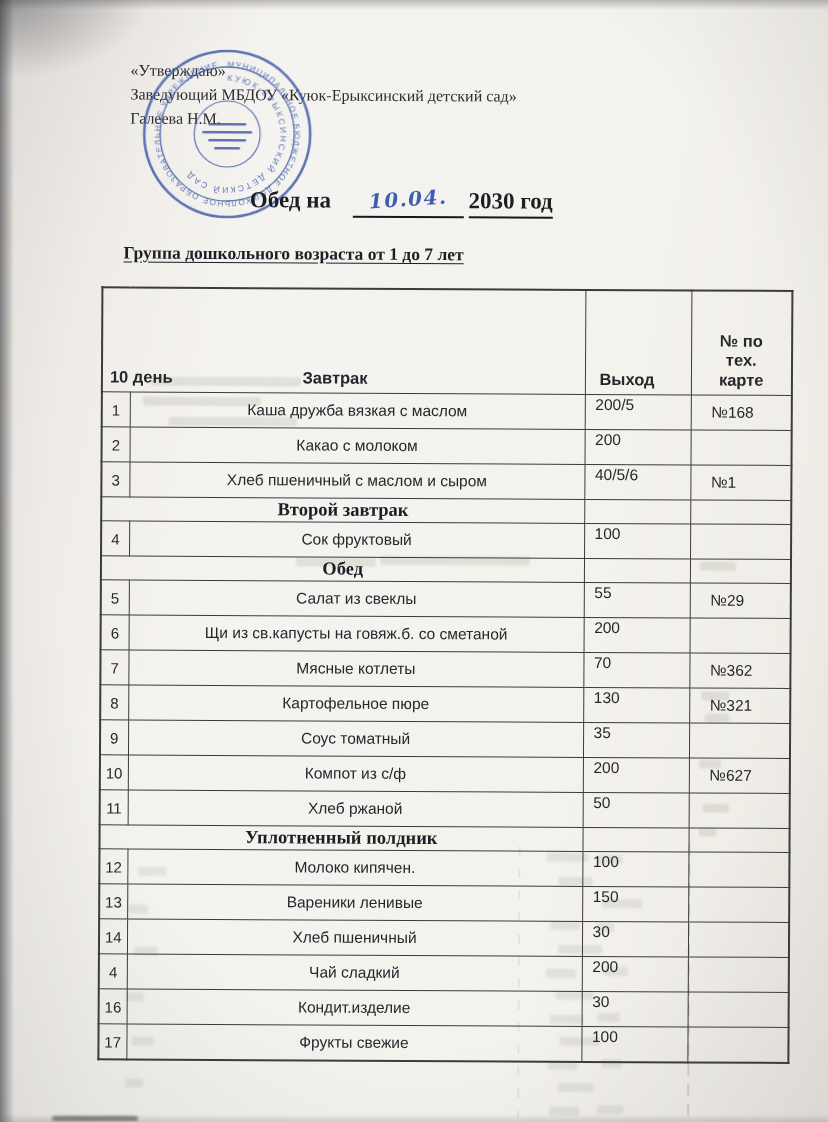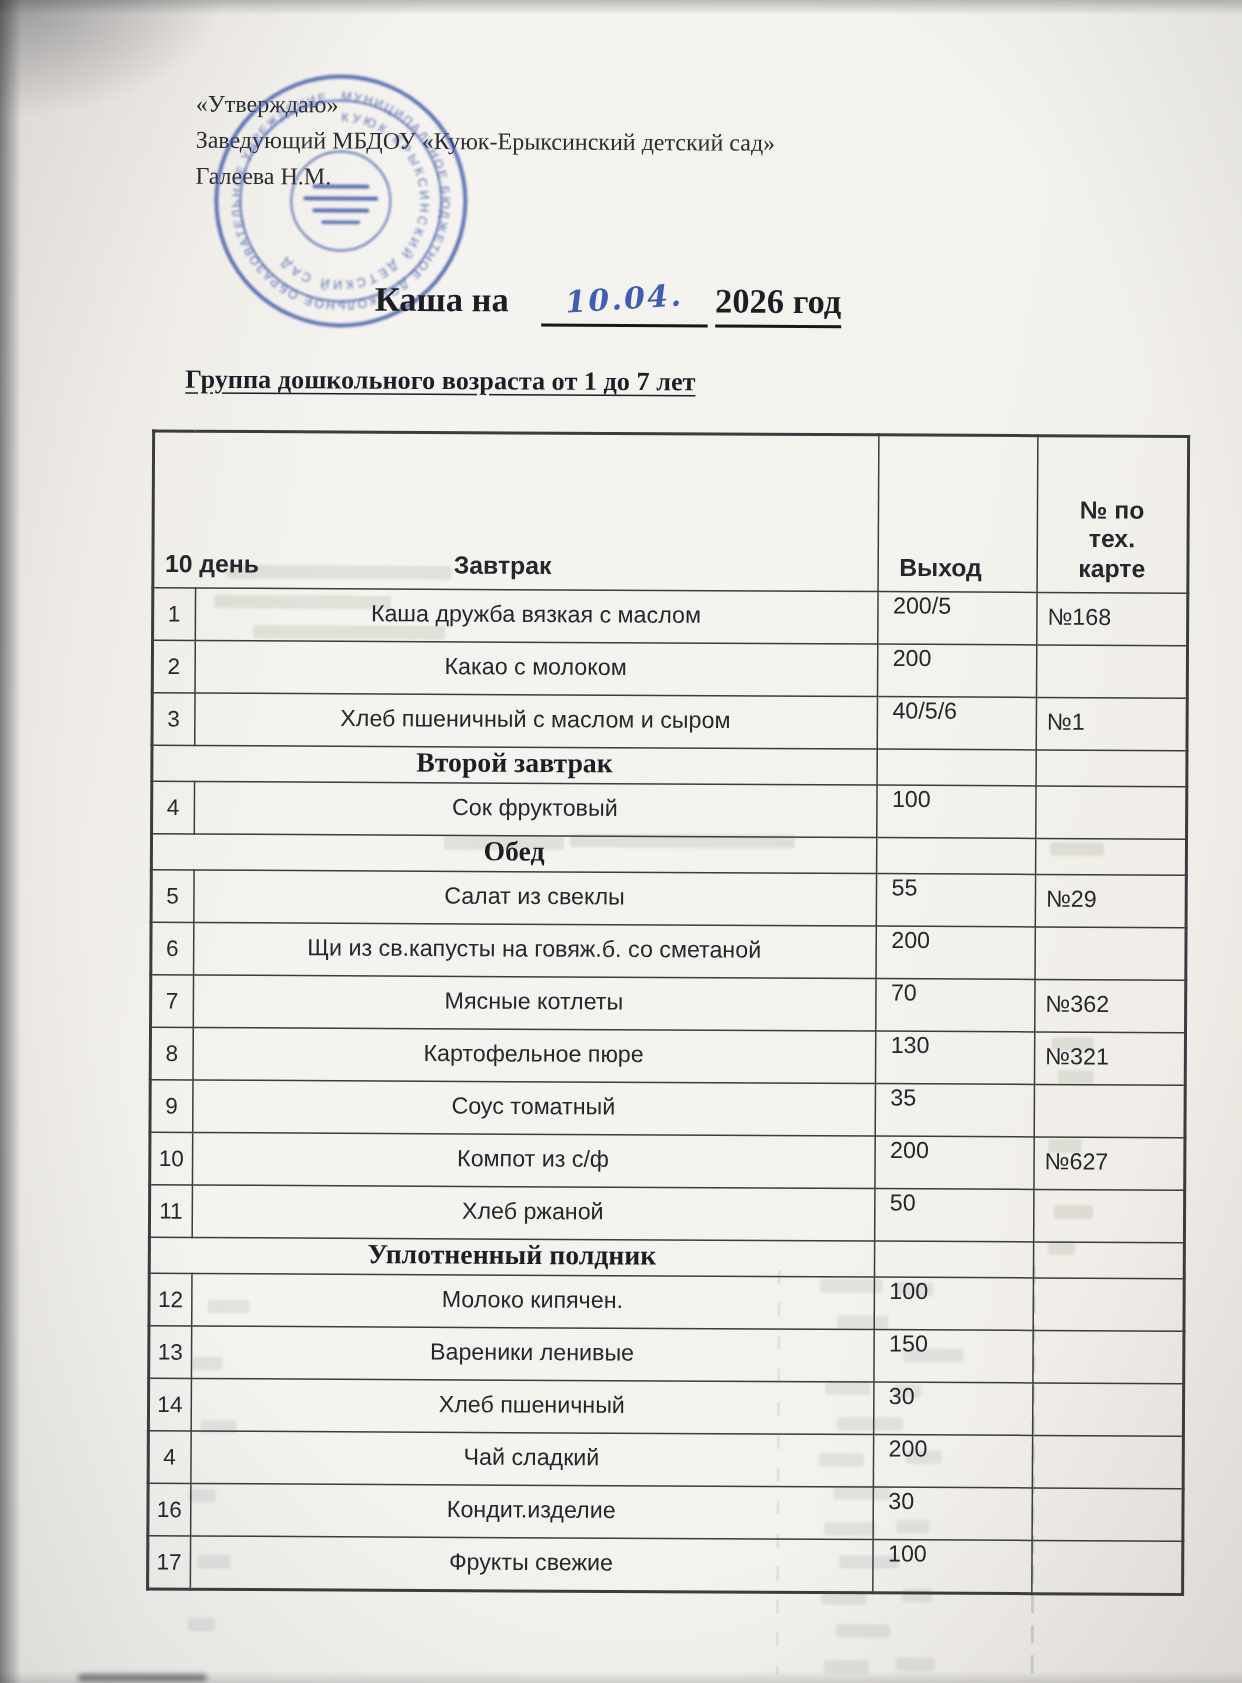--- a/index.html
+++ b/index.html
@@ -52,21 +52,21 @@
   .menu-table thead td{height:82px;vertical-align:bottom;font-weight:bold;font-size:16.5px;padding-bottom:5px;}
   .header-split{display:flex;justify-content:space-between;align-items:flex-end;padding-left:6px;}
   .header-spacer{width:86px;}
   td.h-output{padding-left:14px;}
   td.h-card{vertical-align:middle;text-align:center;font-size:15.5px;line-height:1.18;padding:16px 16px 8px 16px;}
 
   .menu-table tbody tr{height:23px;}
   td.c-num{text-align:center;font-size:15px;}
   td.c-name{text-align:center;font-size:15.5px;padding:0 4px;white-space:nowrap;}
   td.c-out{text-align:left;padding-left:10px;font-size:15.5px;vertical-align:bottom;padding-bottom:15px;}
-  td.c-card{text-align:left;padding-left:7px;font-size:15.5px;}
+  td.c-card{text-align:left;padding-left:20px;font-size:15.5px;}
   td.c-section{font-family:"Liberation Serif", serif;font-weight:bold;font-size:18.5px;
     text-align:center;color:#1d1d24;}
 
   .bleed{position:absolute;inset:0;z-index:1;pointer-events:none;}
   .bleed .mark{position:absolute;height:9px;border-radius:2px;
     background:rgba(100,108,126,.13);filter:blur(.8px);}
   .bleed .mark.green{background:rgba(118,126,102,.16);}
   .bleed .vline{position:absolute;width:1.5px;filter:blur(.4px);
     background:repeating-linear-gradient(180deg, rgba(88,95,115,.22) 0 12px, rgba(88,95,115,0) 12px 20px);}
   .bleed .vline.faint{background:repeating-linear-gradient(180deg, rgba(88,95,115,.11) 0 9px, rgba(88,95,115,0) 9px 22px);}
@@ -111,23 +111,23 @@
         <textPath href="#ringInner">КУЮК-ЕРЫКСИНСКИЙ ДЕТСКИЙ САД</textPath>
       </text>
       <rect x="70" y="78" width="38" height="2.6" rx="1.3"></rect>
       <rect x="64" y="86" width="50" height="2.6" rx="1.3"></rect>
       <rect x="70" y="94" width="38" height="2.6" rx="1.3"></rect>
       <rect x="76" y="102" width="26" height="2.4" rx="1.2"></rect>
     </g>
   </svg>
 
   <div class="title-row">
-    <span class="title-prefix">Каша на</span>
+    <span class="title-prefix">Обед на</span>
     <span class="title-dateline"><span class="handwritten">10.04.</span></span>
-    <span class="title-year">2026 год</span>
+    <span class="title-year">2030 год</span>
   </div>
 
   <div class="subtitle">Группа дошкольного возраста от 1 до 7 лет</div>
 
   <div class="bleed">
       <span class="mark" style="left: 548px; top: 852px; width: 42px;"></span>
       <span class="mark" style="left: 598px; top: 854px; width: 26px;"></span>
       <span class="mark" style="left: 560px; top: 876px; width: 34px;"></span>
       <span class="mark" style="left: 604px; top: 898px; width: 40px;"></span>
       <span class="mark" style="left: 552px; top: 920px; width: 30px;"></span>

